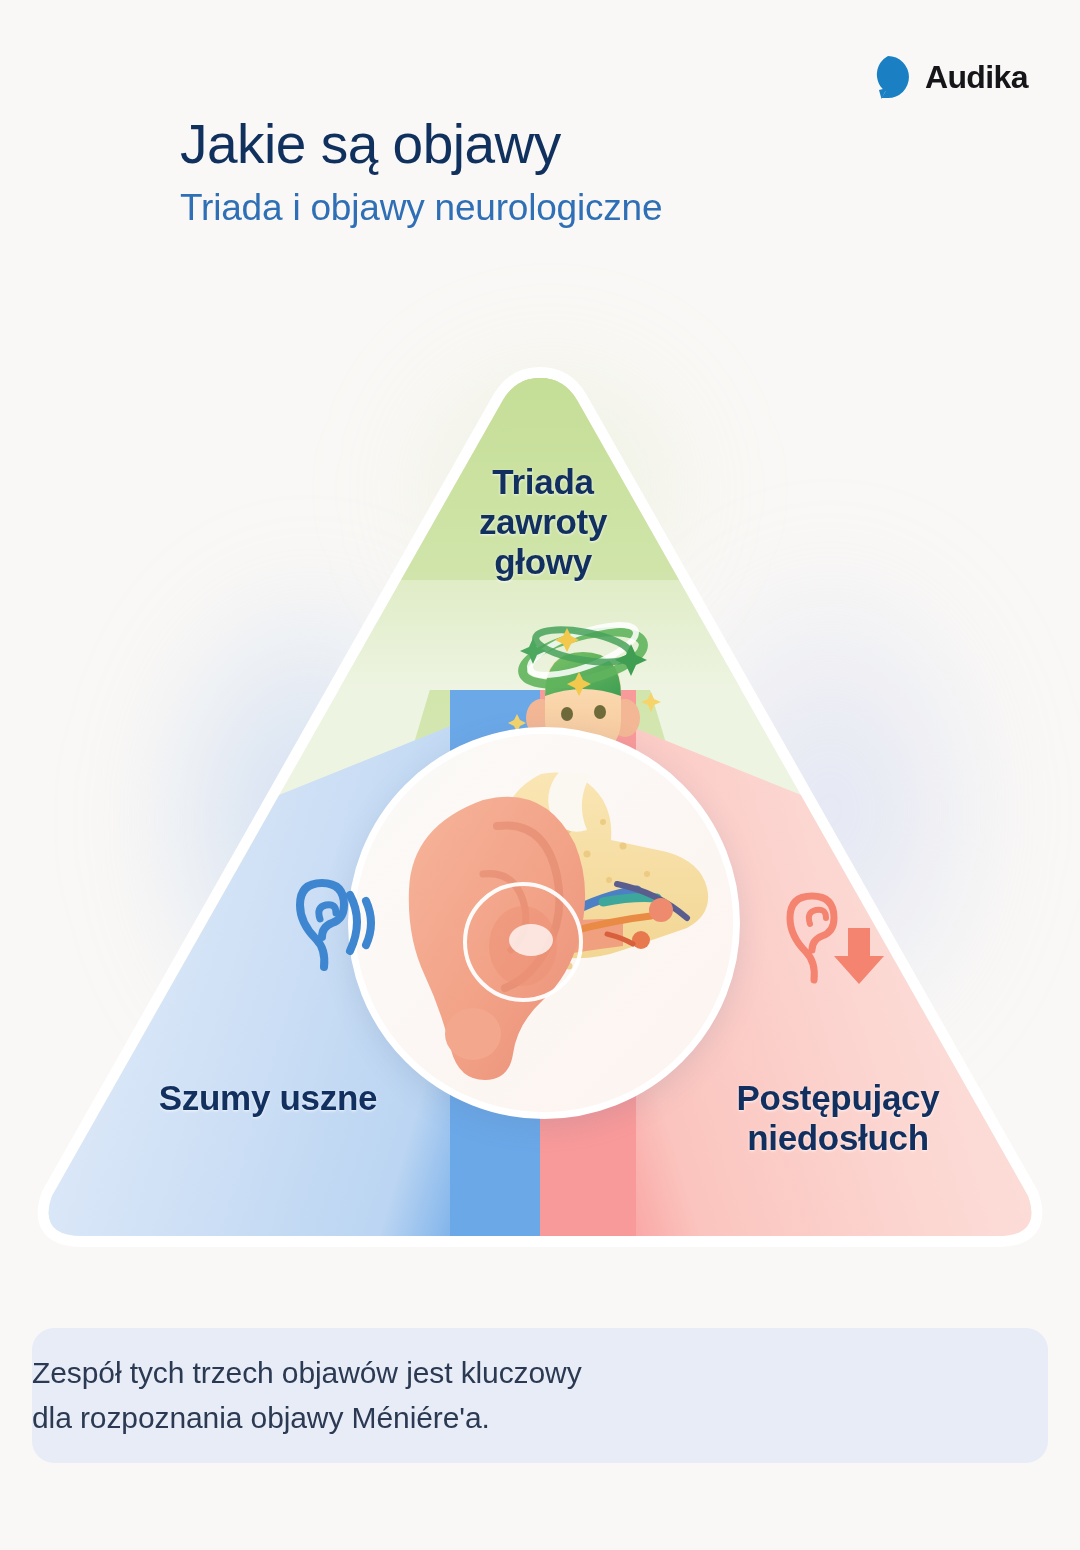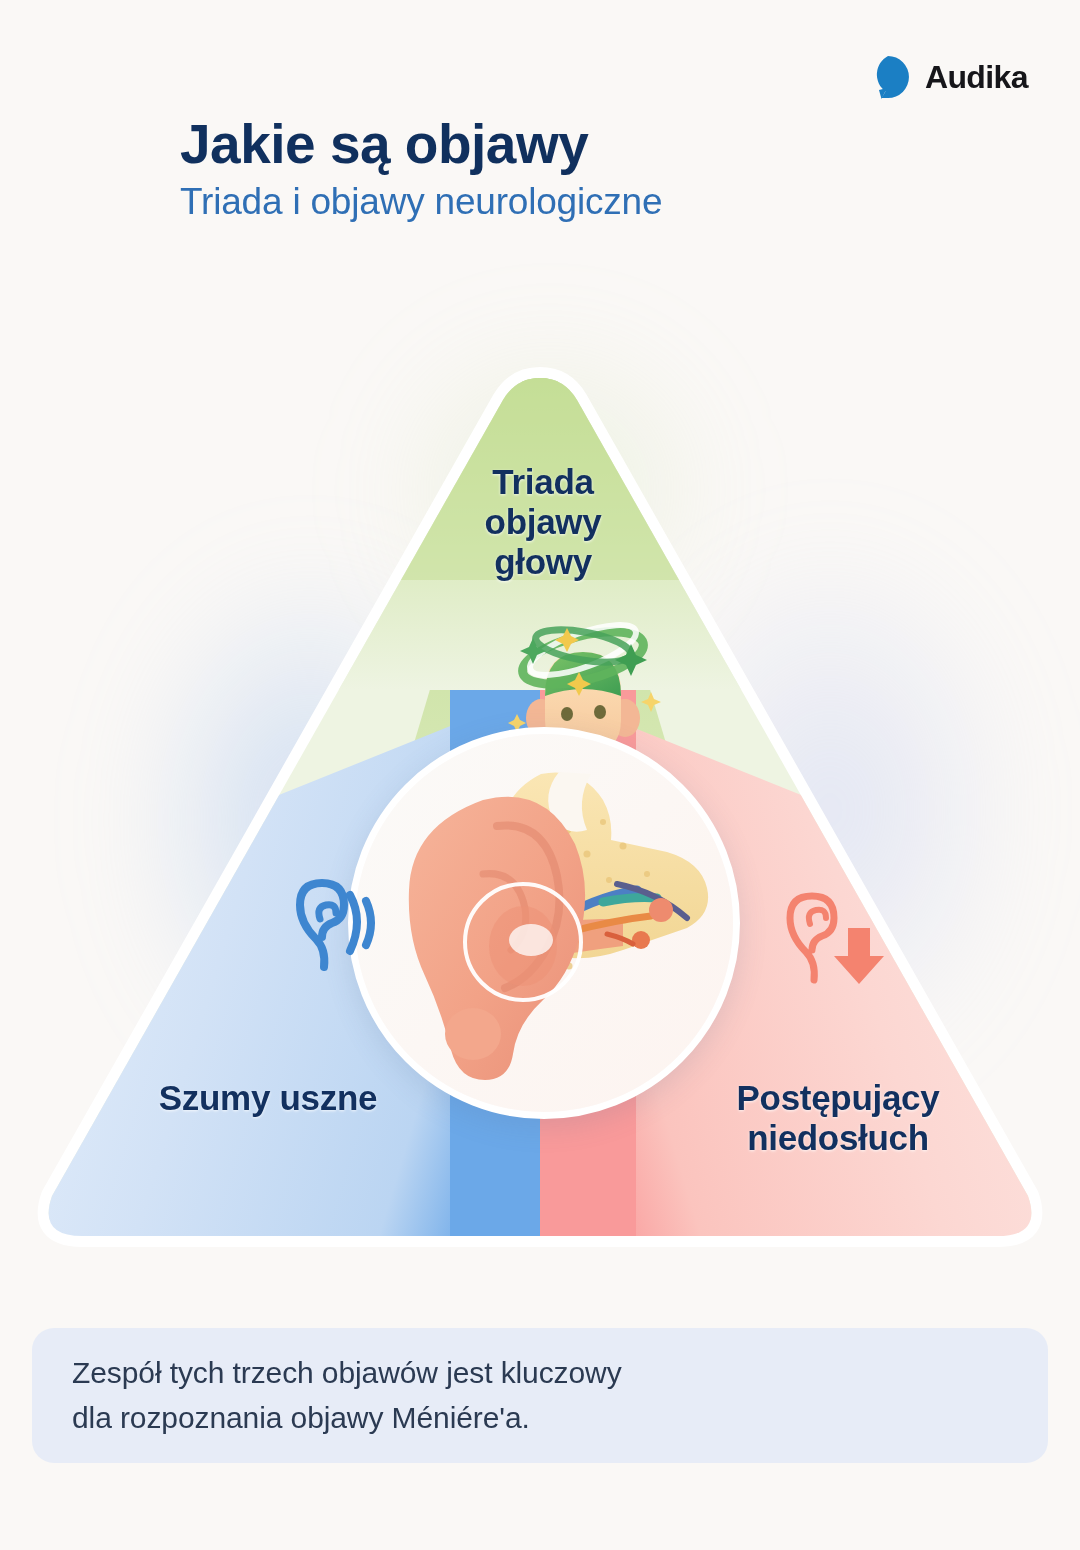--- a/index.html
+++ b/index.html
@@ -39,26 +39,26 @@
   }
 
   .headline {
     position: absolute;
     left: 180px; top: 112px;
     width: 700px;
   }
   .headline h1 {
     font-size: 55px;
     line-height: 1.18;
-    font-weight: bold;
+    font-weight: normal;
     color: #10305e;
     letter-spacing: -0.5px;
   }
   .headline .sub {
-    margin-top: 4px;
+    margin-top: 10px;
     font-size: 37px;
     color: #2f6fb5;
     letter-spacing: -0.2px;
   }
 
   
   .triangle-wrap {
     position: absolute;
     left: 28px; top: 360px;
     width: 1024px; height: 900px;
@@ -104,21 +104,20 @@
 
   
   .footnote {
     position: absolute;
     left: 32px; top: 1328px;
     width: 1016px; height: 135px;
     background: #e7ecf7;
     border-radius: 22px;
     display: flex;
     align-items: center;
-    padding-left: 40px;
   }
   .footnote p {
     font-size: 30px;
     line-height: 1.48;
     color: #2b3a52;
     letter-spacing: -0.1px;
   }
 </style>
 </head>
 <body>
@@ -202,21 +201,21 @@
       <rect x="422" y="300" width="90" height="600" fill="#6BA8E8"></rect>
       <rect x="512" y="300" width="96" height="600" fill="#F99A9A"></rect>
 
       <polygon points="512,-40 760,330 264,330" fill="url(#gGreen)"></polygon>
       <polygon points="512,-40 700,220 324,220" fill="#C5DE96" opacity=".55"></polygon>
     </g>
   </svg>
 
   <div class="tri-label label-top">
     <span>Triada</span><br>
-    <span>objawy</span><br>
+    <span>zawroty</span><br>
     <span>głowy</span>
   </div>
 
   <div class="tri-label label-right">
     <span>Postępujący</span><br>
     <span>niedosłuch</span>
   </div>
 
   <div class="tri-label label-left">
     <span>Szumy uszne</span>

